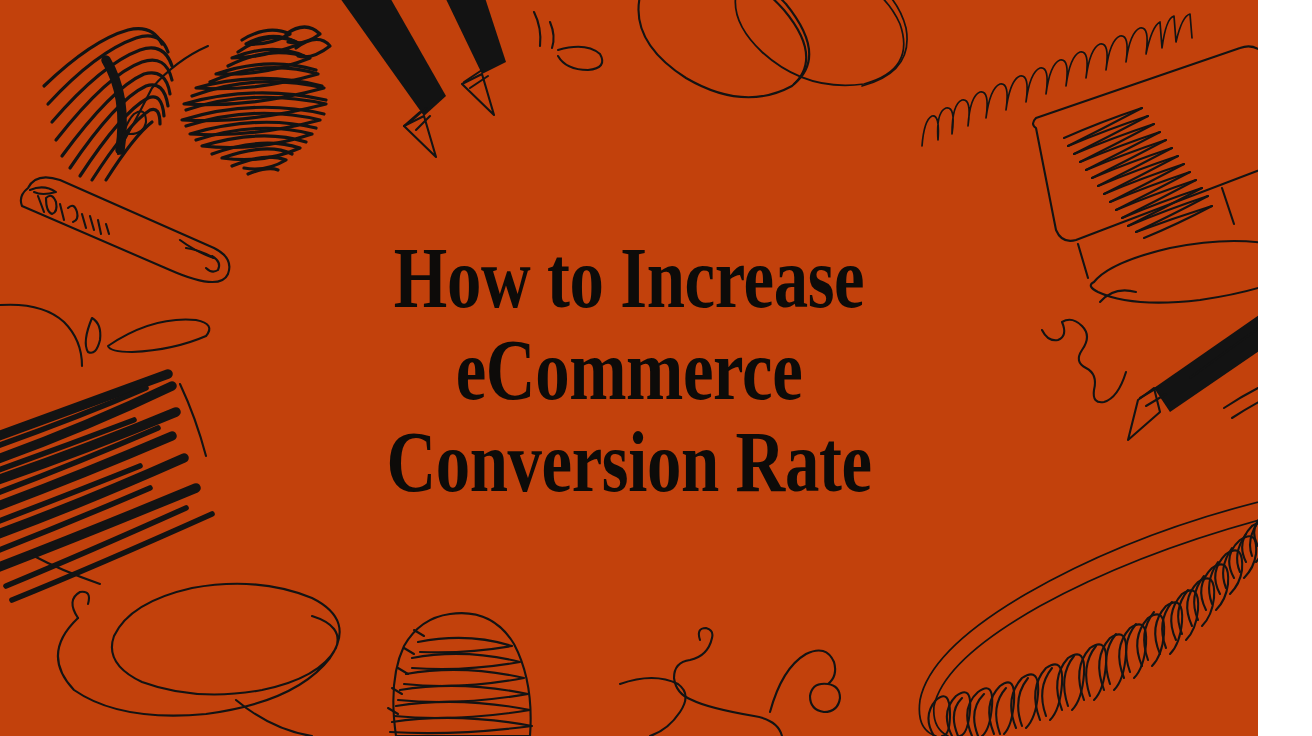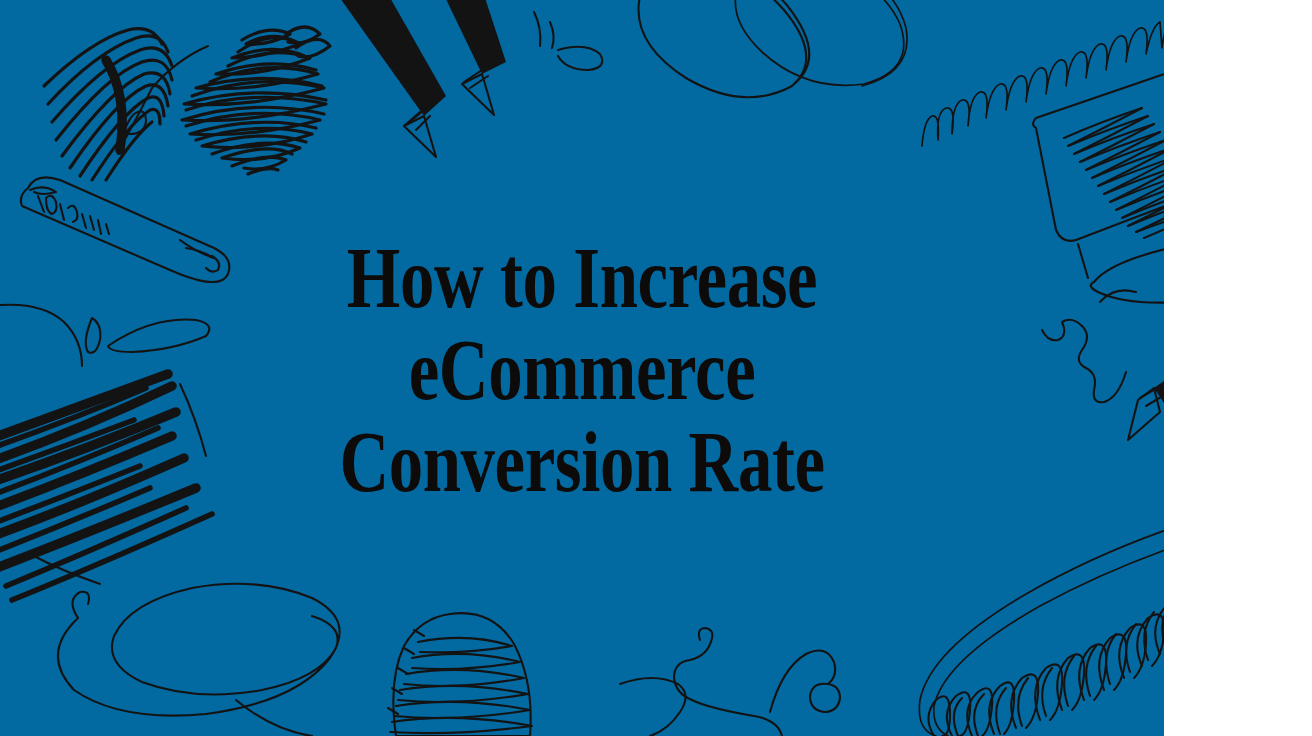--- a/index.html
+++ b/index.html
@@ -48,21 +48,21 @@
     line-height: 92px;
     letter-spacing: -0.5px;
     transform: scaleX(0.80);
     transform-origin: center center;
     white-space: nowrap;
   }
 </style>
 </head>
 <body>
 
-<div id="canvas" style="background: #0369a1; width: 1164px; height: 736px;">
+<div id="canvas" style="background: #c2410c; width: 1258px; height: 736px;">
 
   <svg id="doodle-layer" viewBox="0 0 1312 736" xmlns="http://www.w3.org/2000/svg">
 
     <g>
       <path class="ink med" d="M44 86 Q92 40 128 30 Q152 24 162 44" style="stroke: rgb(19, 19, 19);"></path>
       <path class="ink med" d="M48 104 Q96 52 136 38 Q160 30 168 52" style="stroke: rgb(19, 19, 19);"></path>
       <path class="ink med" d="M52 122 Q102 64 140 50 Q164 42 172 66" style="stroke: rgb(19, 19, 19);"></path>
       <path class="ink med" d="M56 140 Q108 74 142 62 Q166 54 172 80" style="stroke: rgb(19, 19, 19);"></path>
       <path class="ink med" d="M62 156 Q112 88 144 74 Q166 68 170 94" style="stroke: rgb(19, 19, 19);"></path>
       <path class="ink med" d="M70 168 Q116 100 146 86 Q164 80 168 106" style="stroke: rgb(19, 19, 19);"></path>

